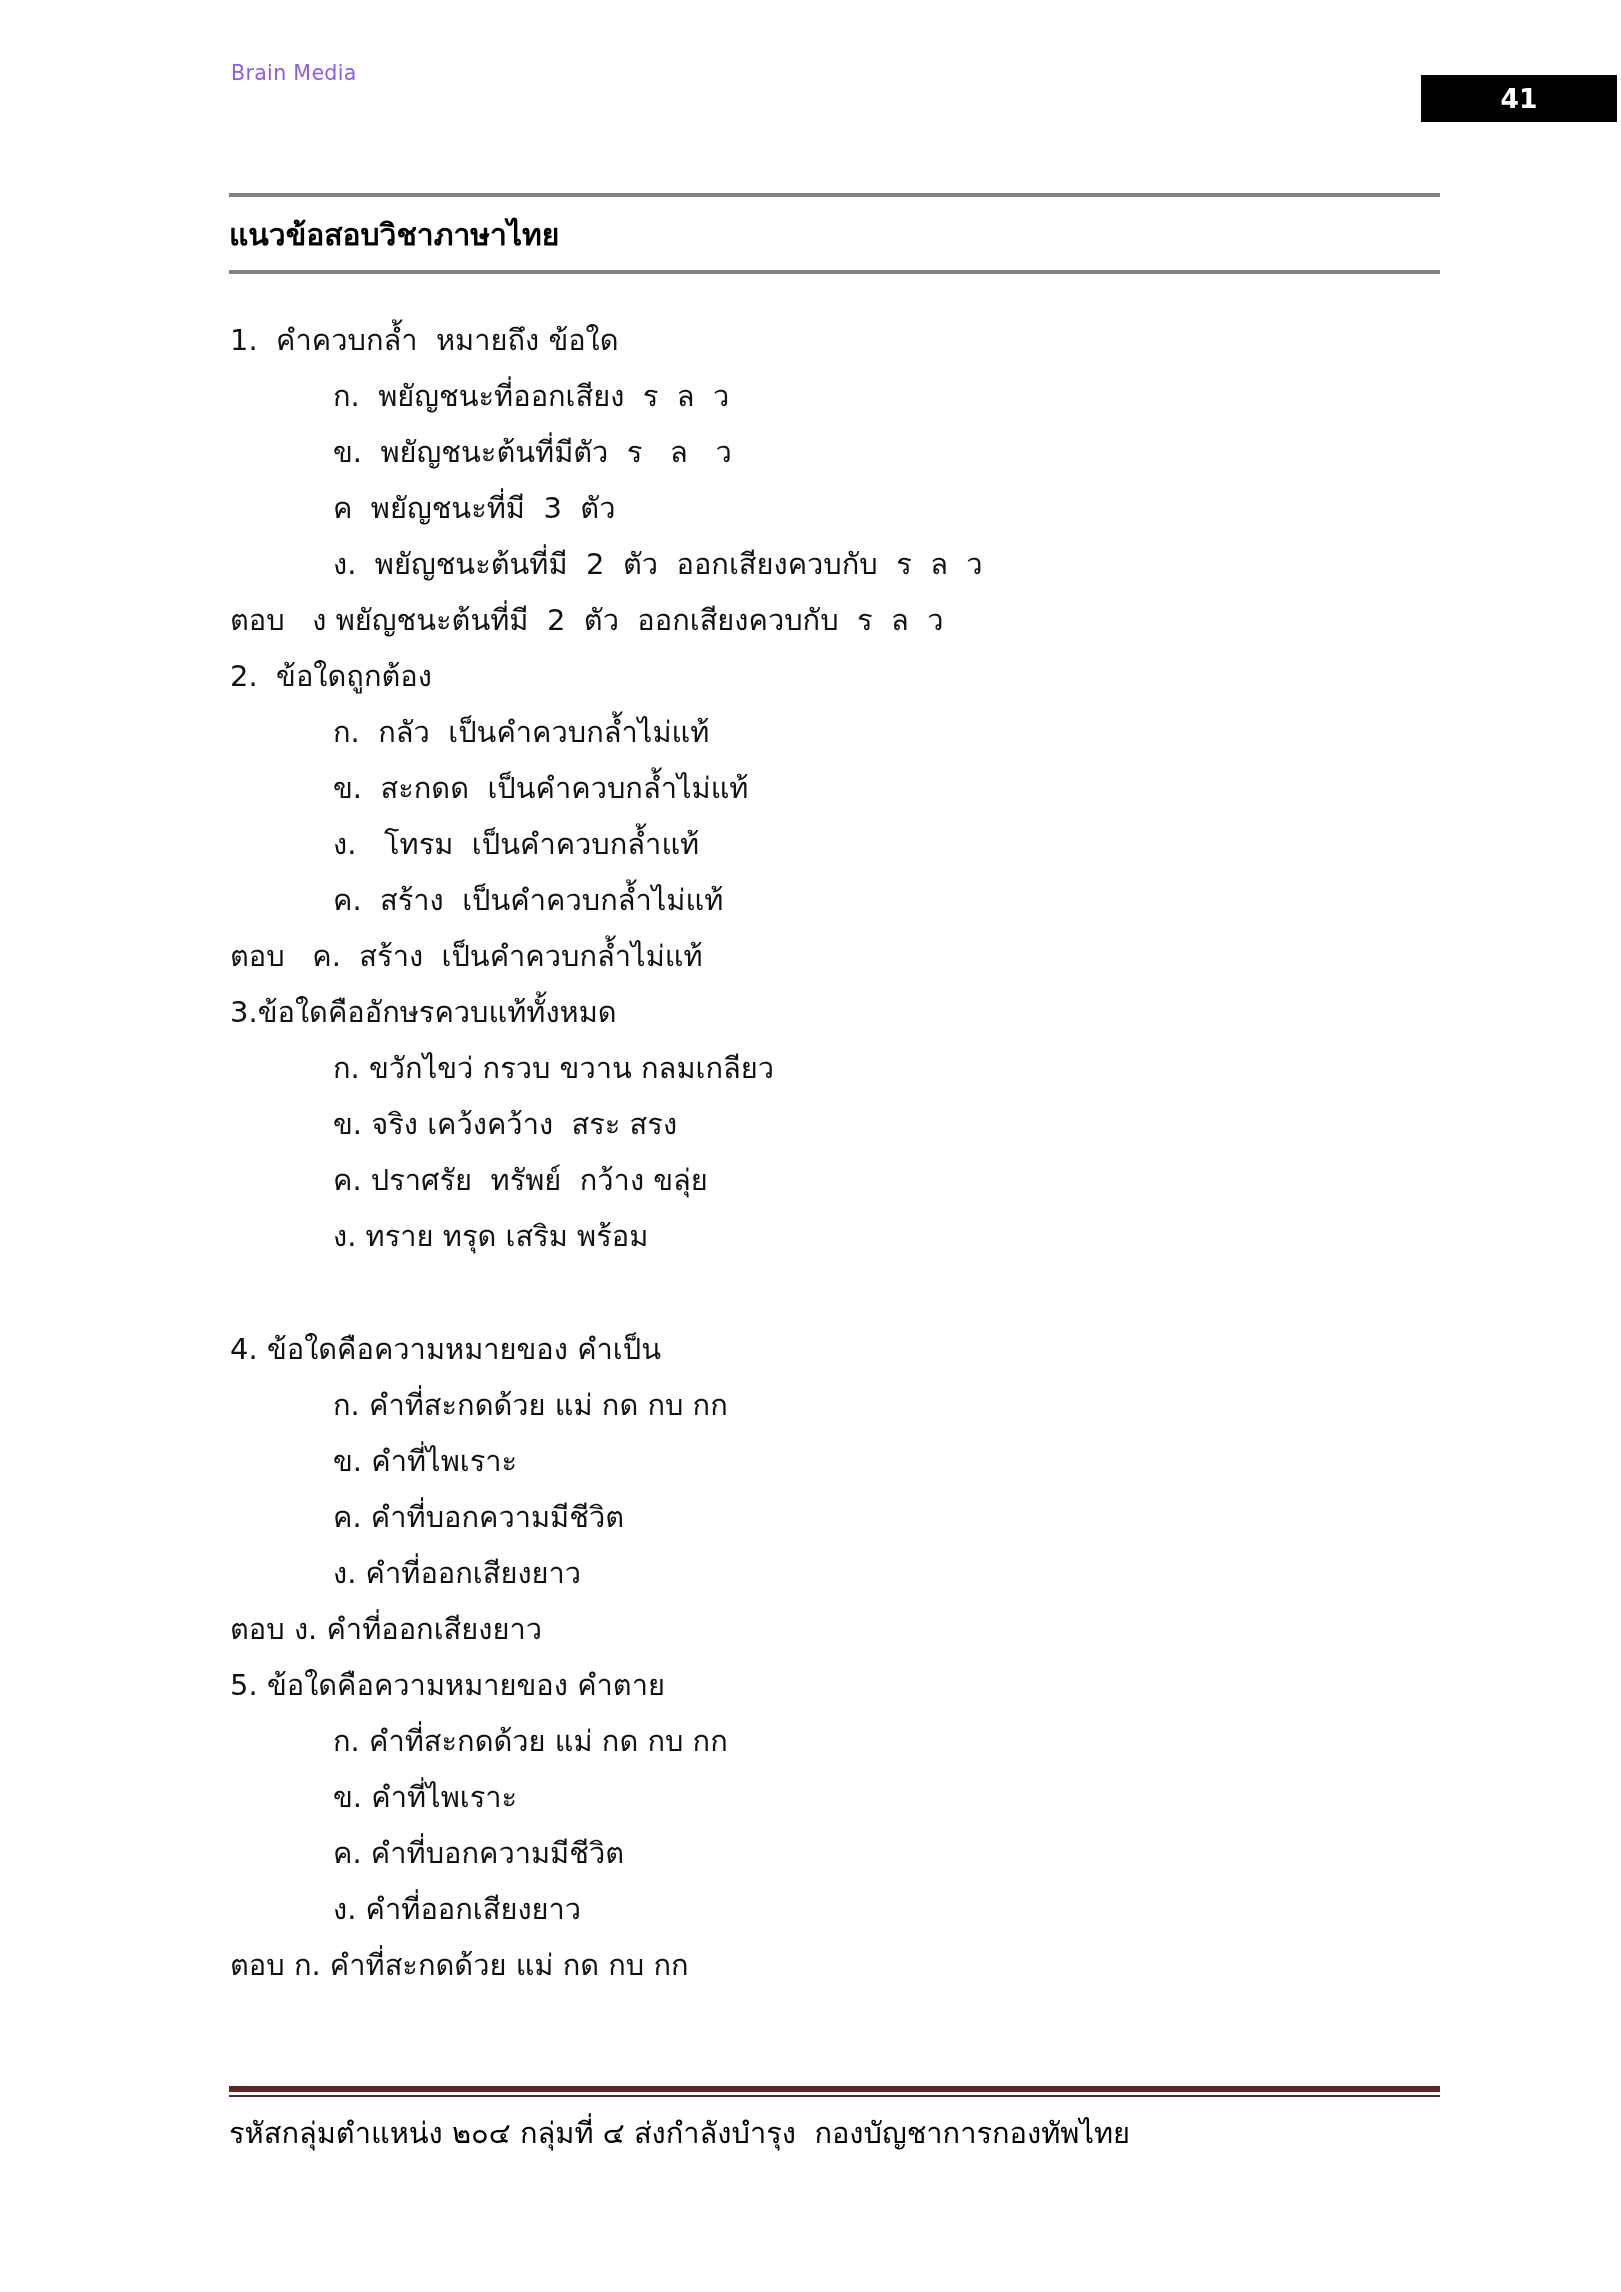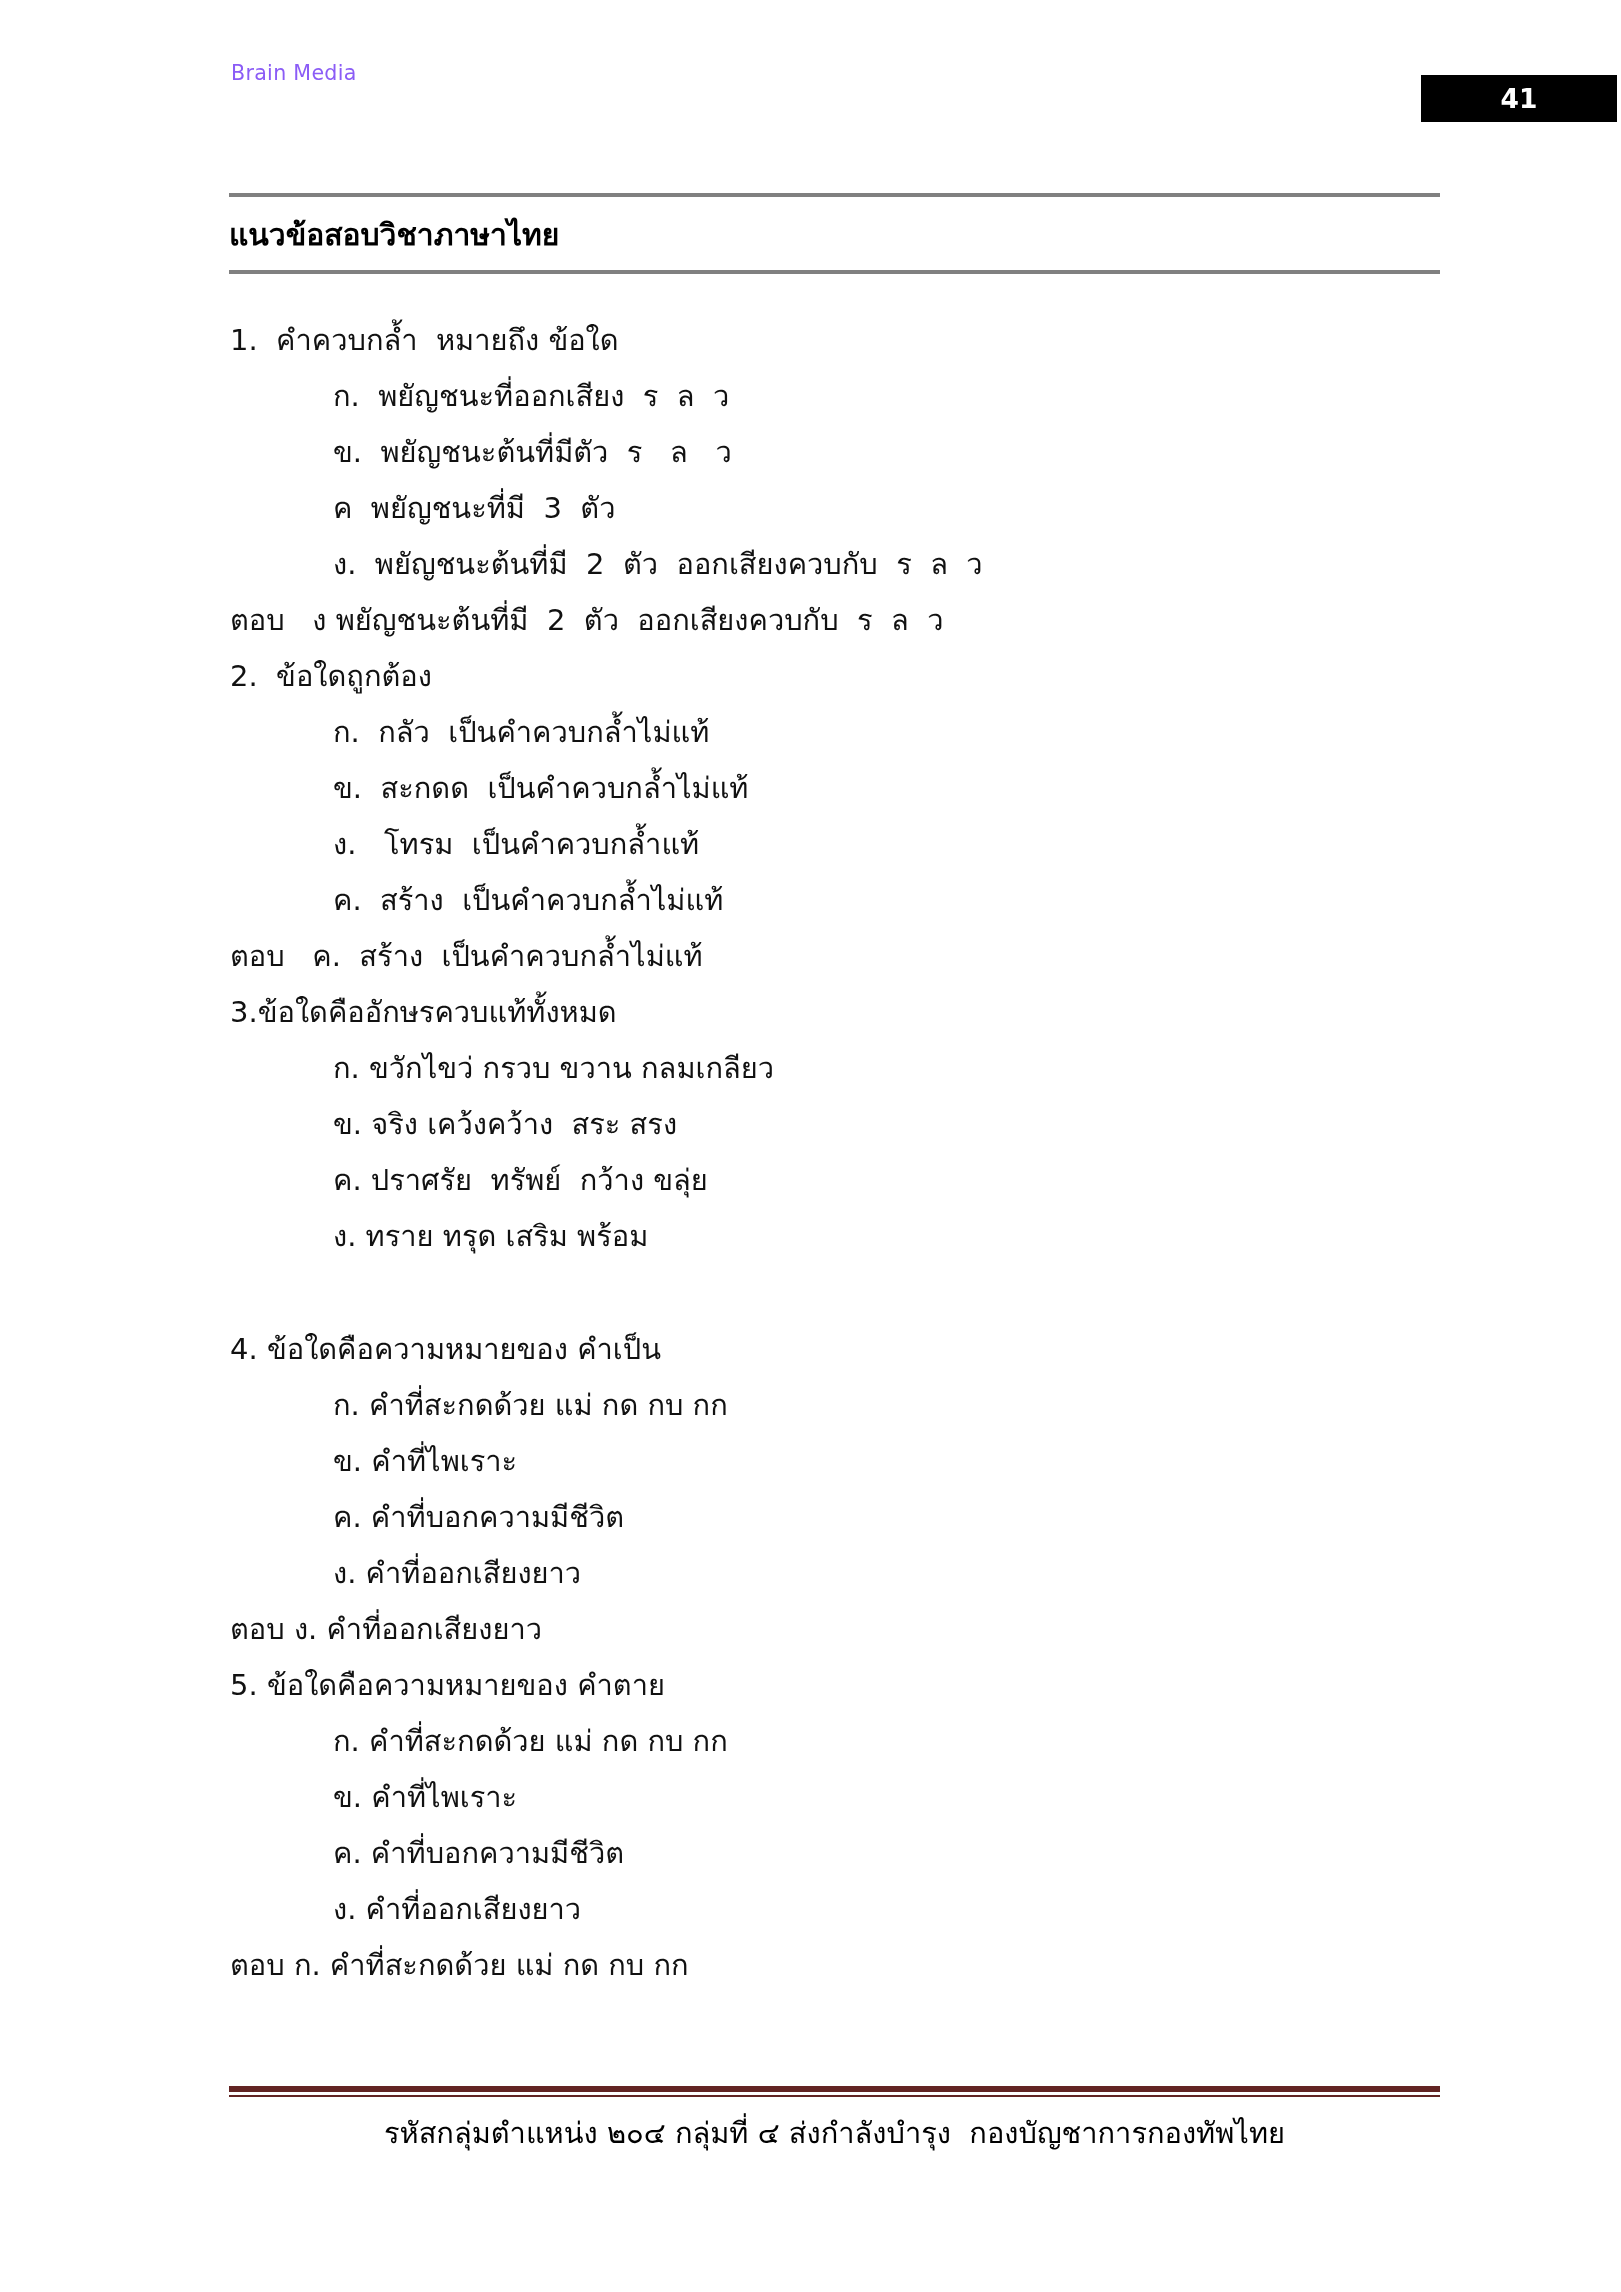--- a/index.html
+++ b/index.html
@@ -42,21 +42,21 @@
   .line { white-space:pre-wrap; }
   .choice { padding-left:103px; }
   .spacer { height:57px; }
   .footer {
     position:absolute; left:229px; top:2086px; width:1211px;
   }
   .footer-rule-thick { height:5.9px; background:#622423; }
   .footer-rule-thin  { height:2px; background:#622423; margin-top:2.9px; }
   .footer-text {
     margin-top:13.7px;
-    text-align:center;
+    text-align:left;
     font-size:29px; color:#000000;
     white-space:pre-wrap;
   }
 </style>
 </head>
 <body>
 
 <div class="page">
 
   <div class="brand">Brain Media</div>

